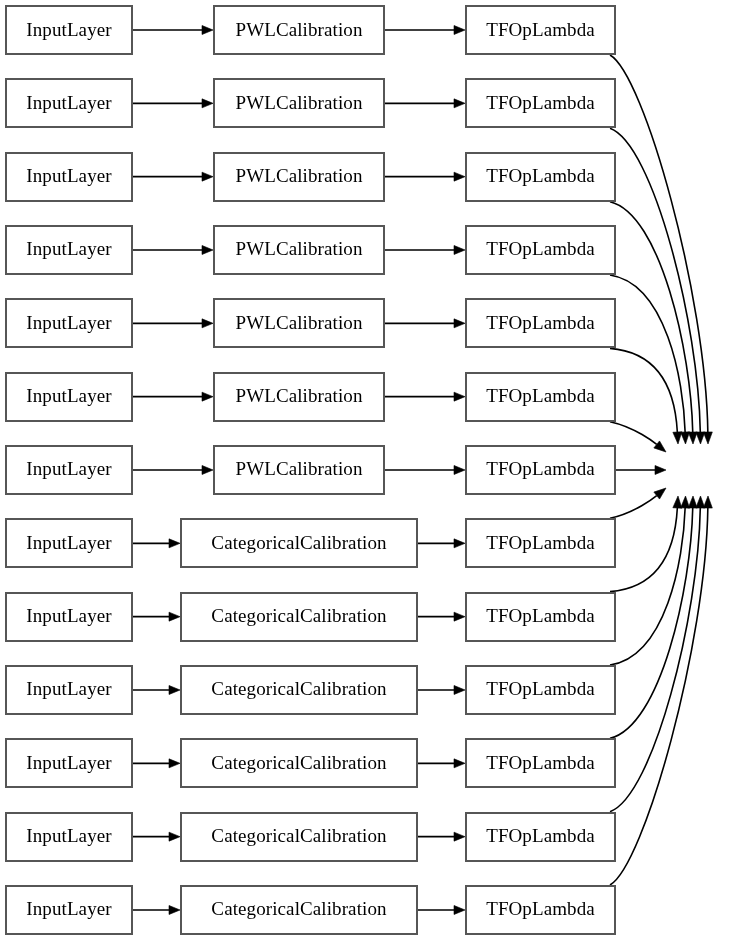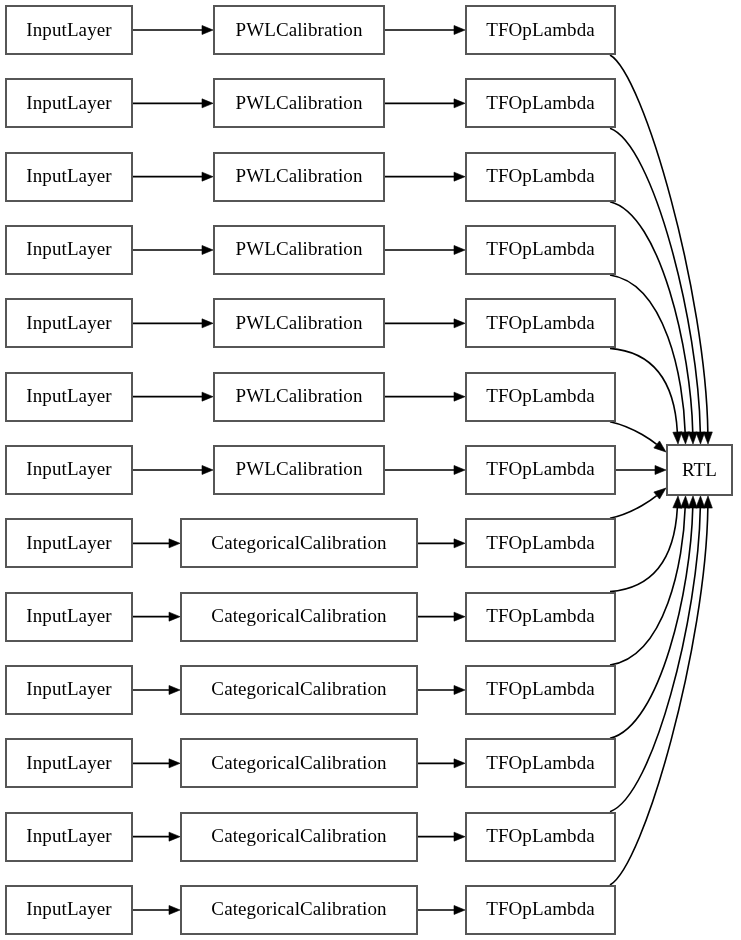--- a/index.html
+++ b/index.html
@@ -256,17 +256,14 @@
       </div>
       <div class="node" style="left: 5px; top: 884.996px; width: 128px; height: 50px;">
         <span class="node-label">InputLayer</span>
       </div>
       <div class="node" style="left: 180px; top: 884.996px; width: 238px; height: 50px;">
         <span class="node-label">CategoricalCalibration</span>
       </div>
       <div class="node" style="left: 465px; top: 884.996px; width: 151px; height: 50px;">
         <span class="node-label">TFOpLambda</span>
       </div>
-      <div class="node" style="left: 666px; top: 444px; width: 67px; height: 52px;">
-        <span class="node-label">RTL</span>
-      </div>
     </div>
 </div>
 
 </body></html>

